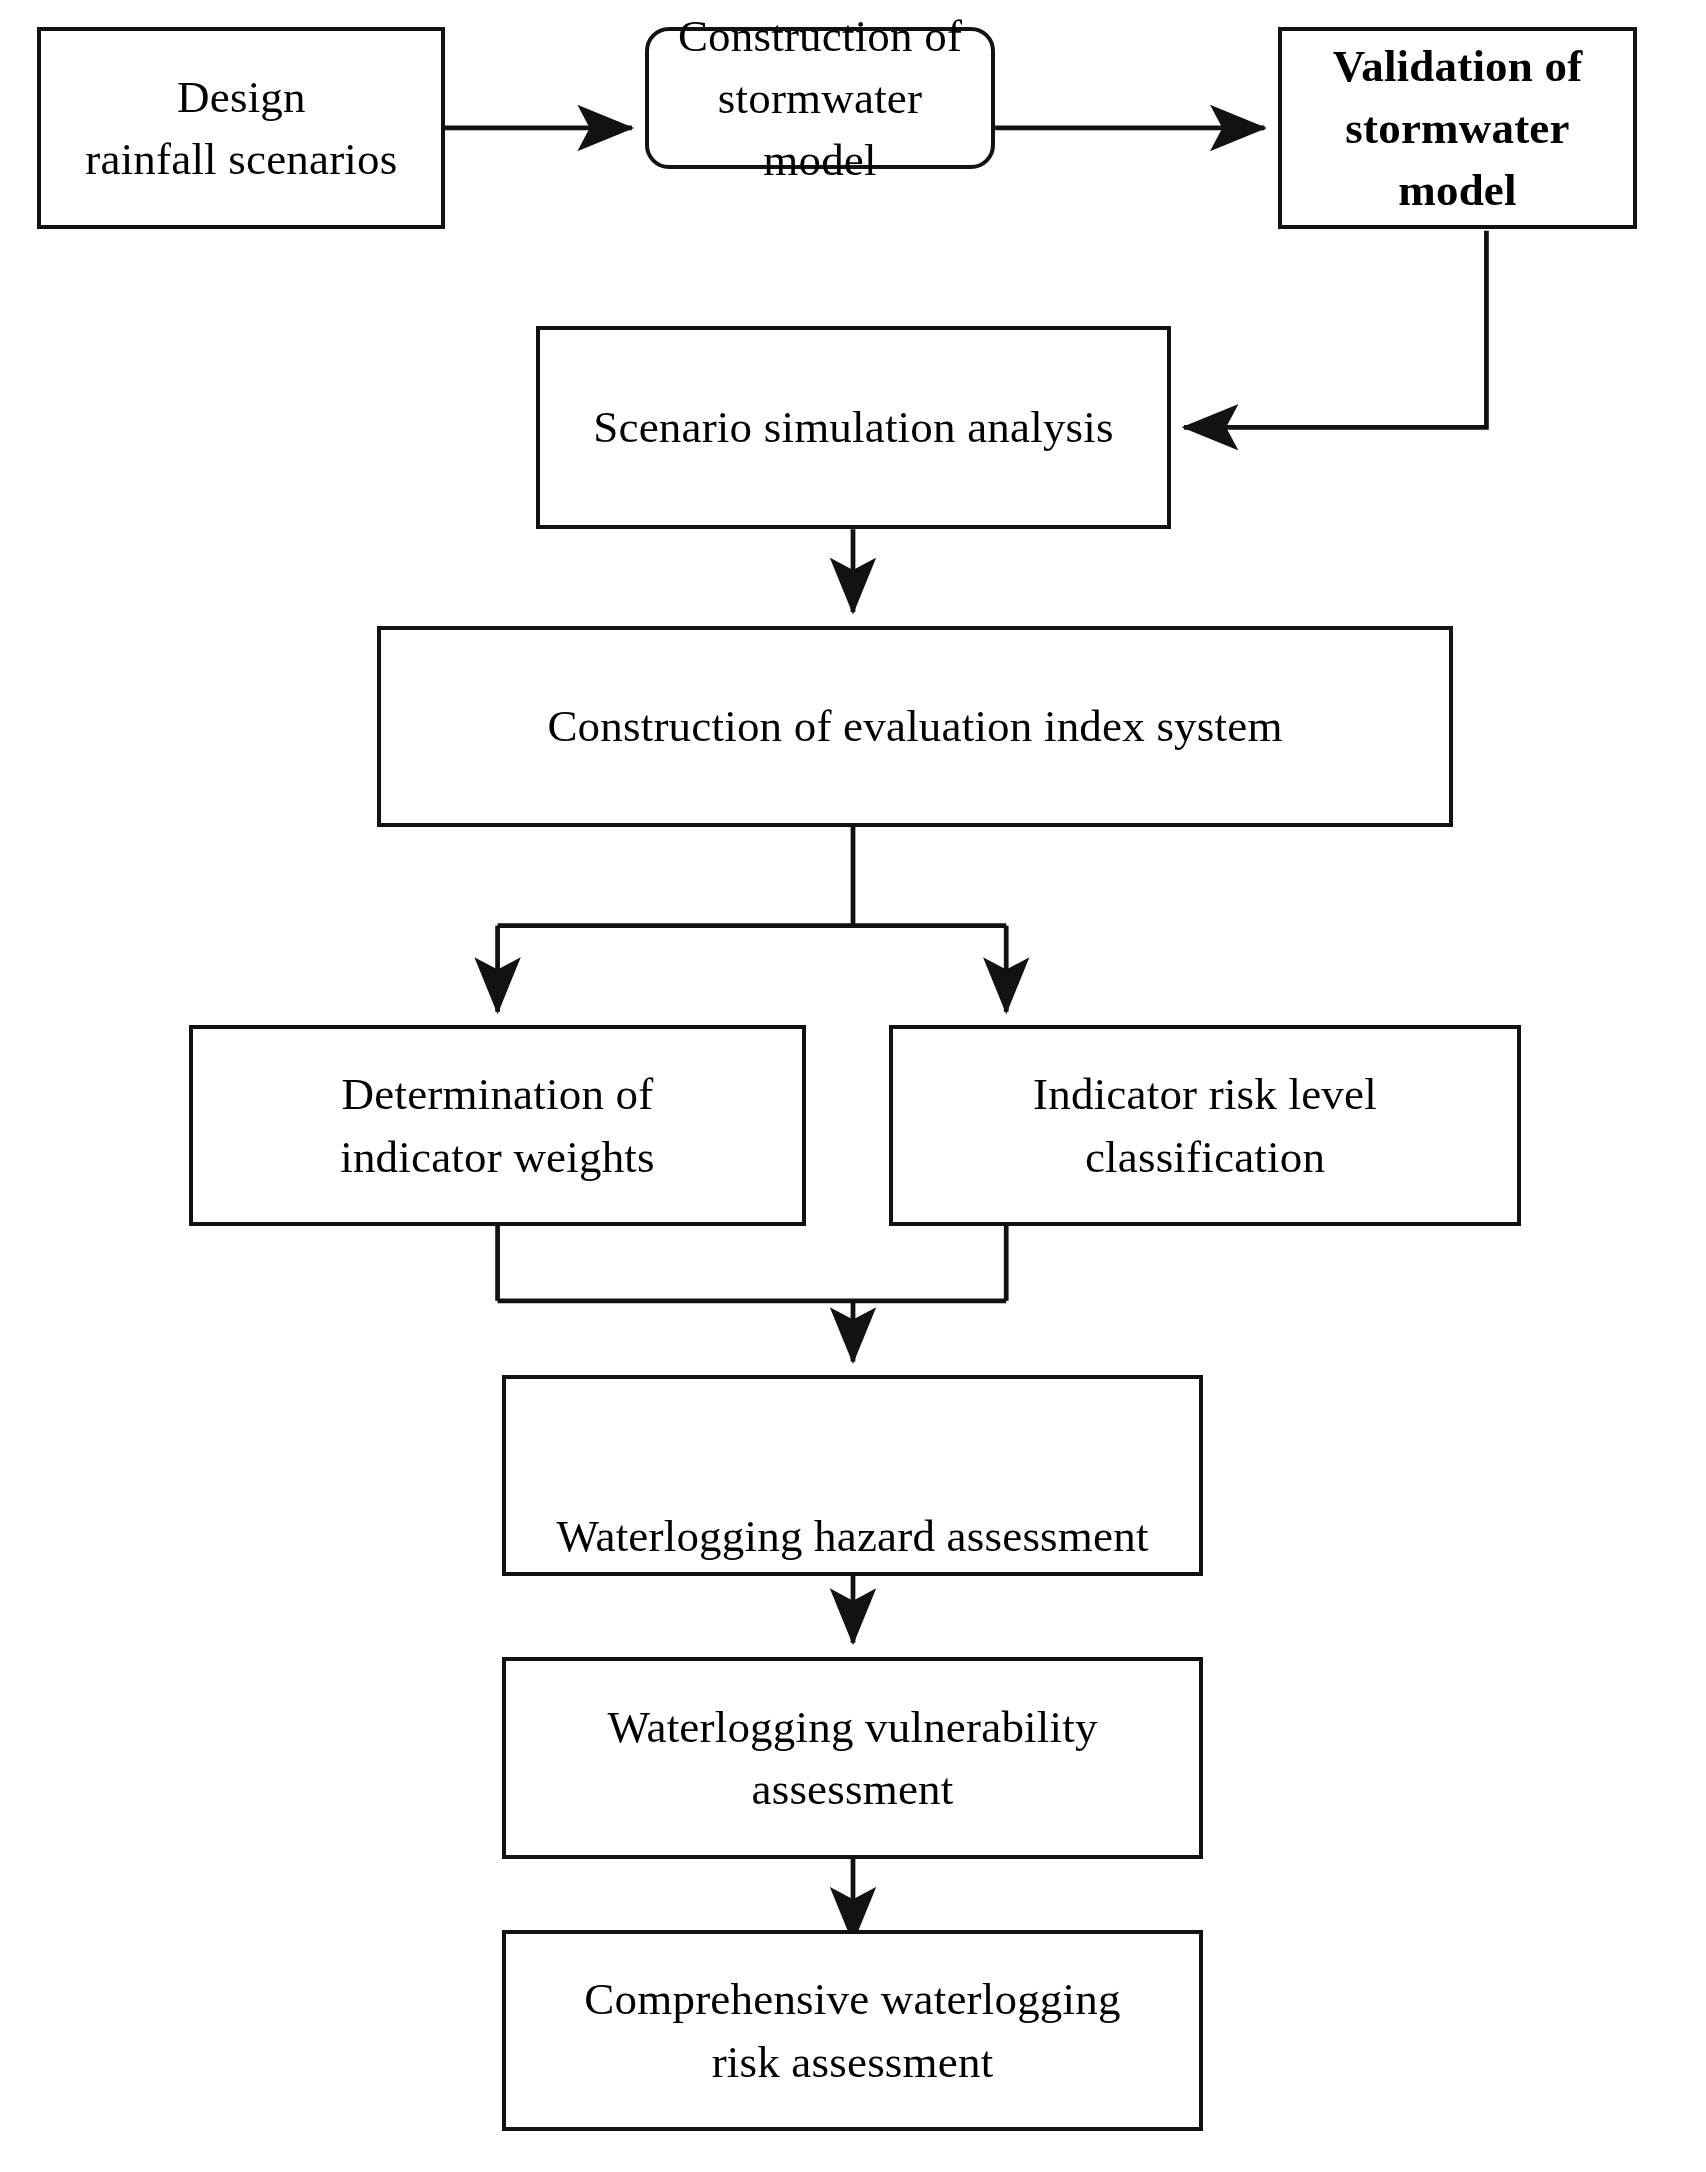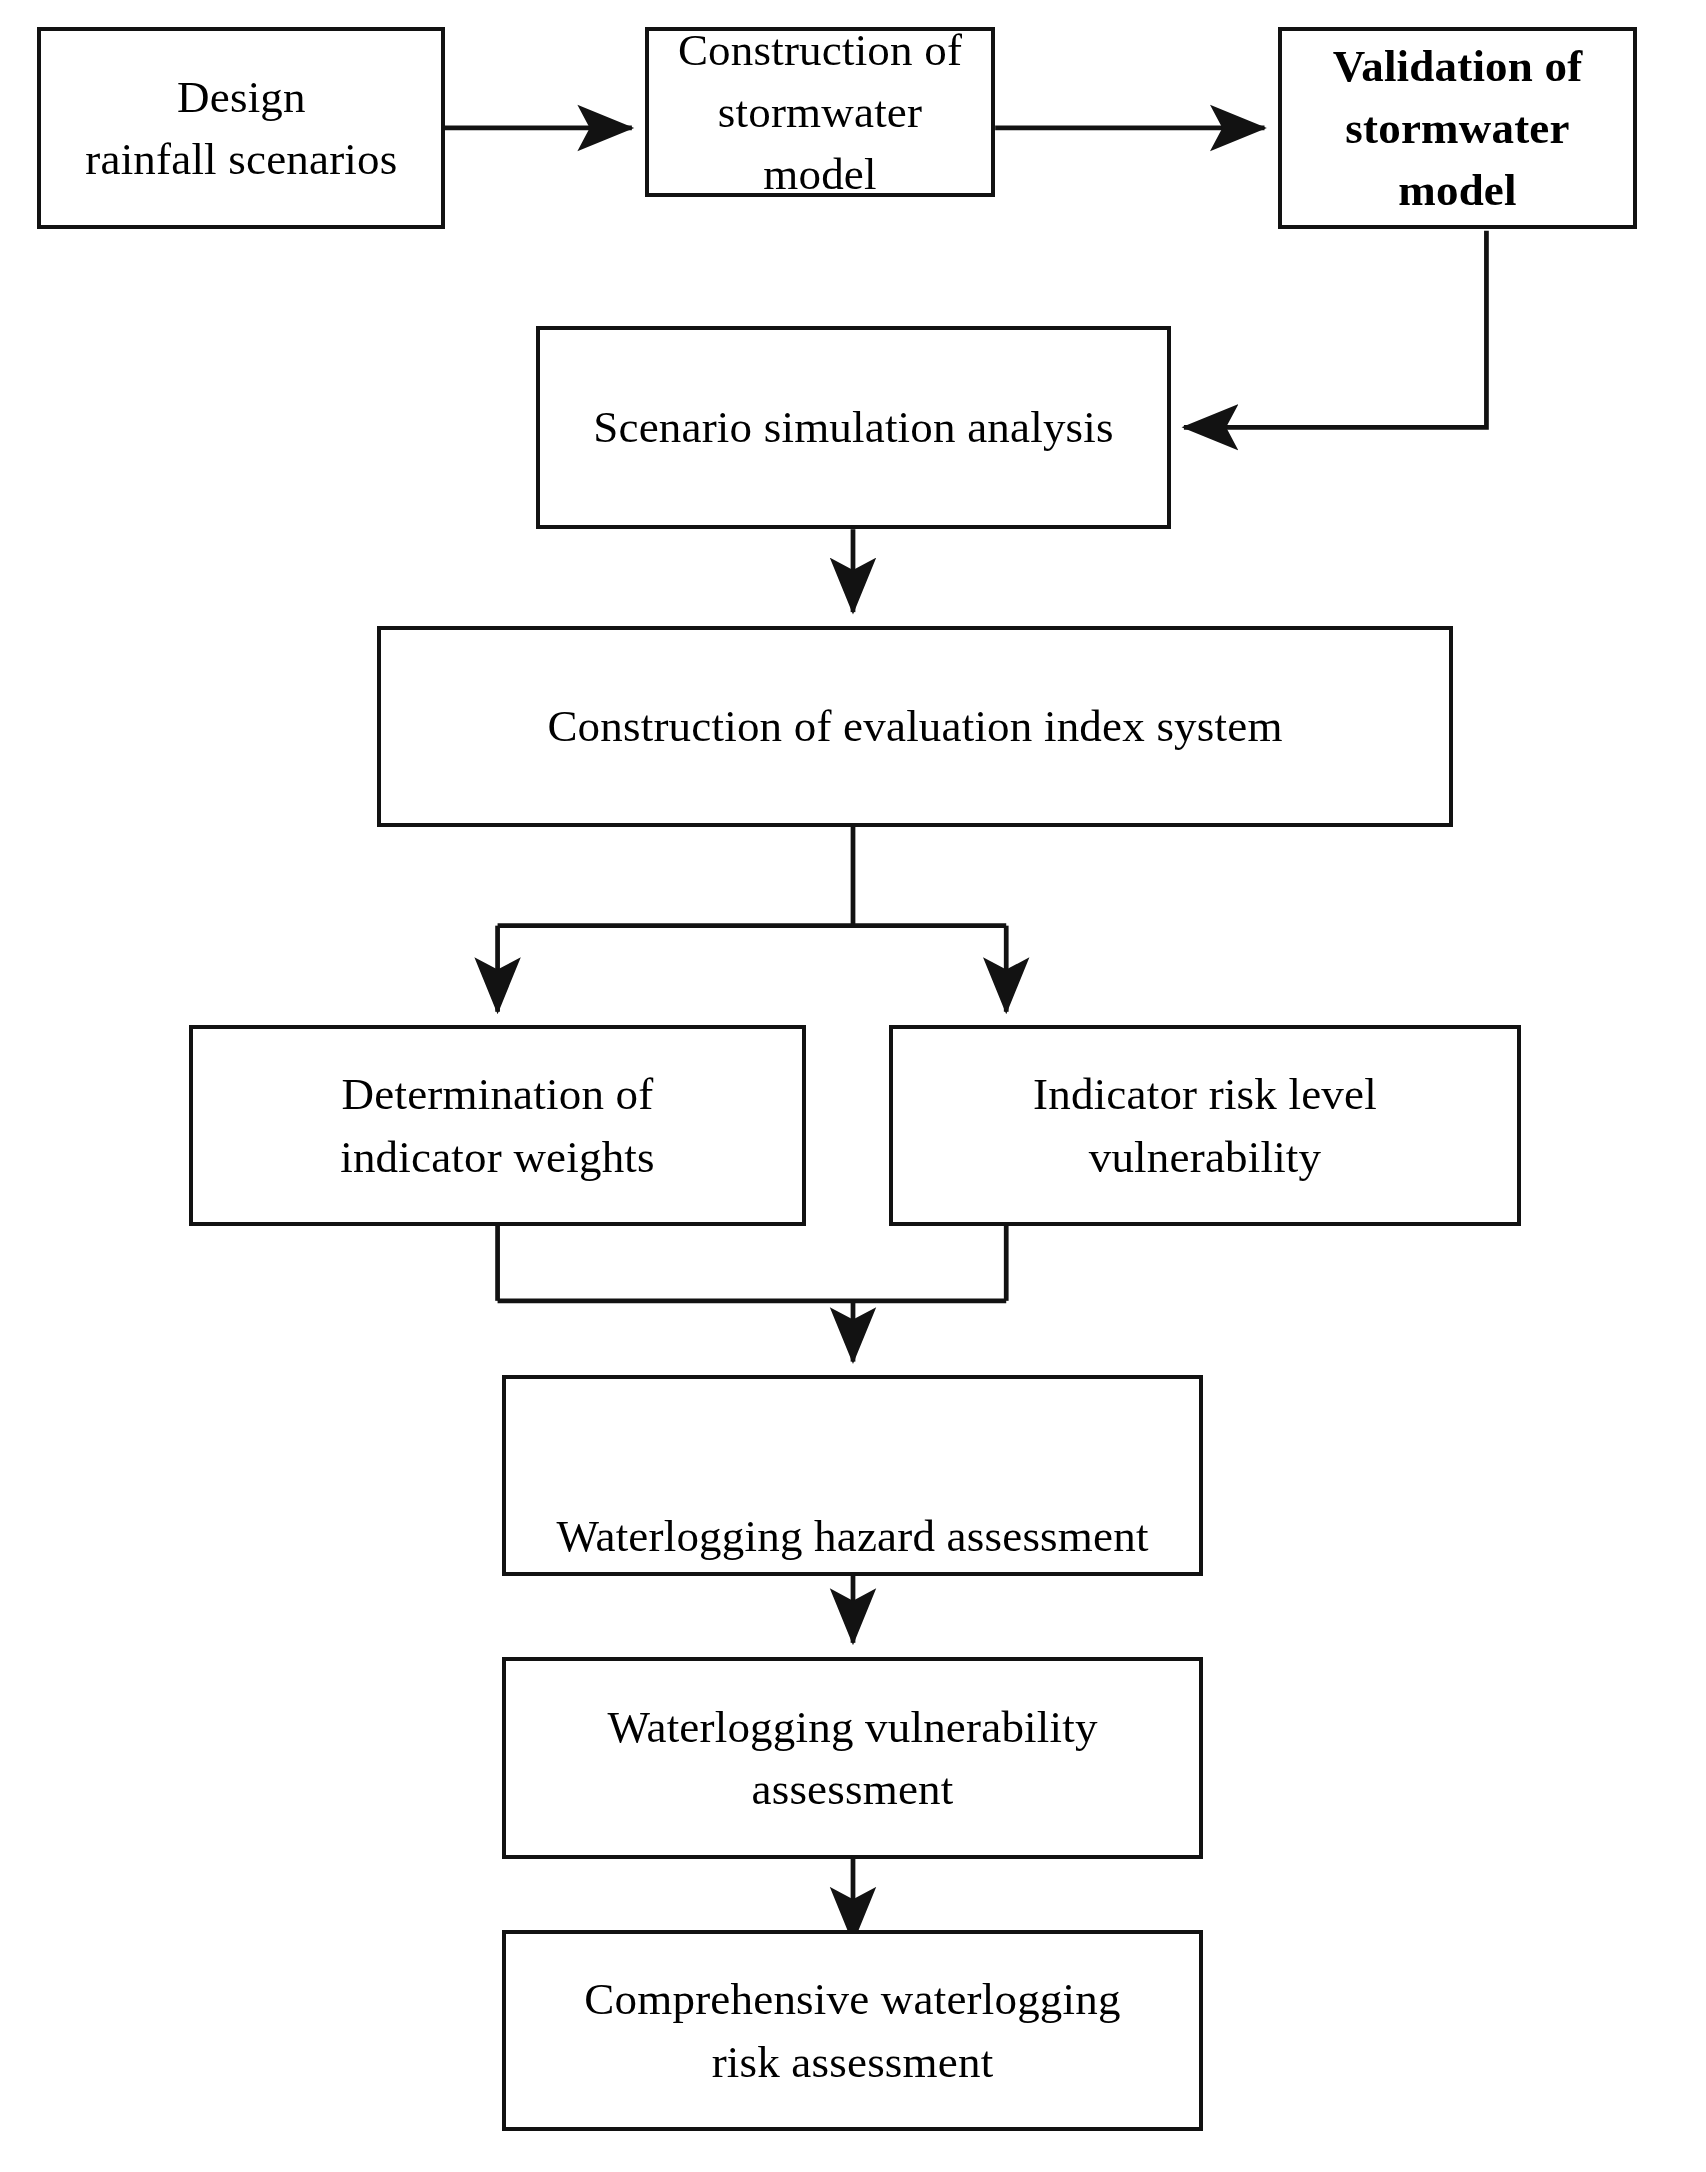--- a/index.html
+++ b/index.html
@@ -100,21 +100,21 @@
     <g>
       <path d="M1080,2353 L1080,2458" stroke="#121212" stroke-width="6" fill="none" marker-end="url(#arrowD)"></path>
     </g>
   </svg>
 
   <div class="node" style="left:17.4px; top:27px; width:408px; height:202px;margin-left:20px;">
     <span class="node-label">Design
 rainfall scenarios</span>
   </div>
 
-  <div class="node" style="left:645px; top:27px; width:350px; height:170px;">
+  <div class="node" style="left:645px; top:27px; width:350px; height:142px;border-radius:24px;">
     <span class="node-label">Construction of
 stormwater model</span>
   </div>
 
   <div class="node" style="left:1278px; top:27px; width:359px; height:202px;font-weight:bold;">
     <span class="node-label">Validation of
 stormwater model</span>
   </div>
 
   <div class="node" style="left:536px; top:326px; width:635px; height:203px;font-family:Liberation Serif, serif;">
@@ -125,21 +125,21 @@
     <span class="node-label">Construction of evaluation index system</span>
   </div>
 
   <div class="node" style="left:189px; top:1025px; width:617px; height:201px;">
     <span class="node-label">Determination of
 indicator weights</span>
   </div>
 
   <div class="node" style="left:889px; top:1025px; width:632px; height:201px;">
     <span class="node-label">Indicator risk level
-vulnerability</span>
+classification</span>
   </div>
 
   <div class="node" style="left:502px; top:1375px; width:701px; height:201px;align-items:flex-end;">
     <span class="node-label">Waterlogging hazard assessment</span>
   </div>
 
   <div class="node" style="left:502px; top:1657px; width:701px; height:202px;">
     <span class="node-label">Waterlogging vulnerability
 assessment</span>
   </div>

